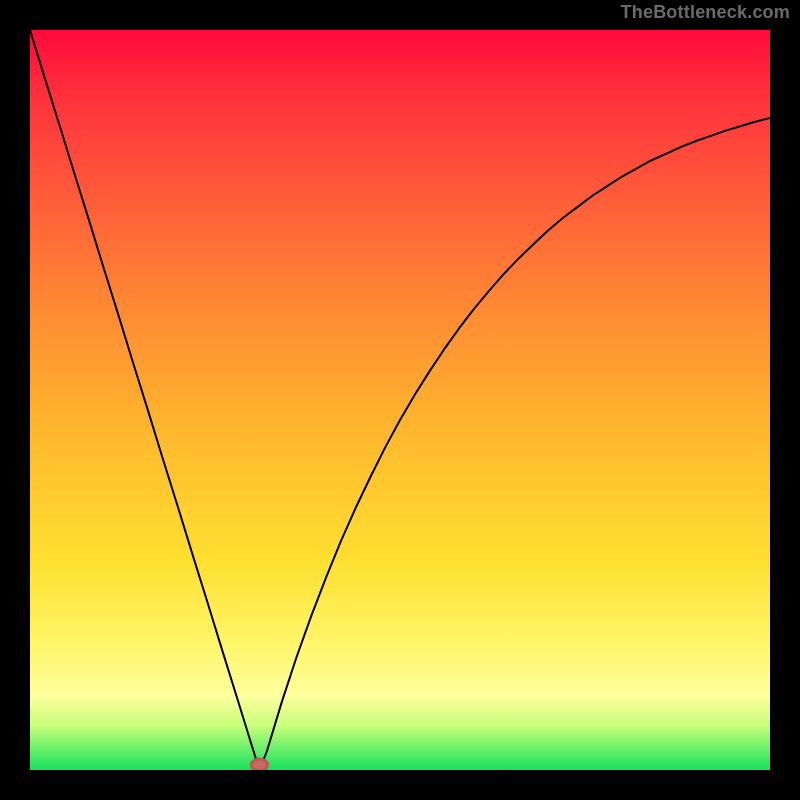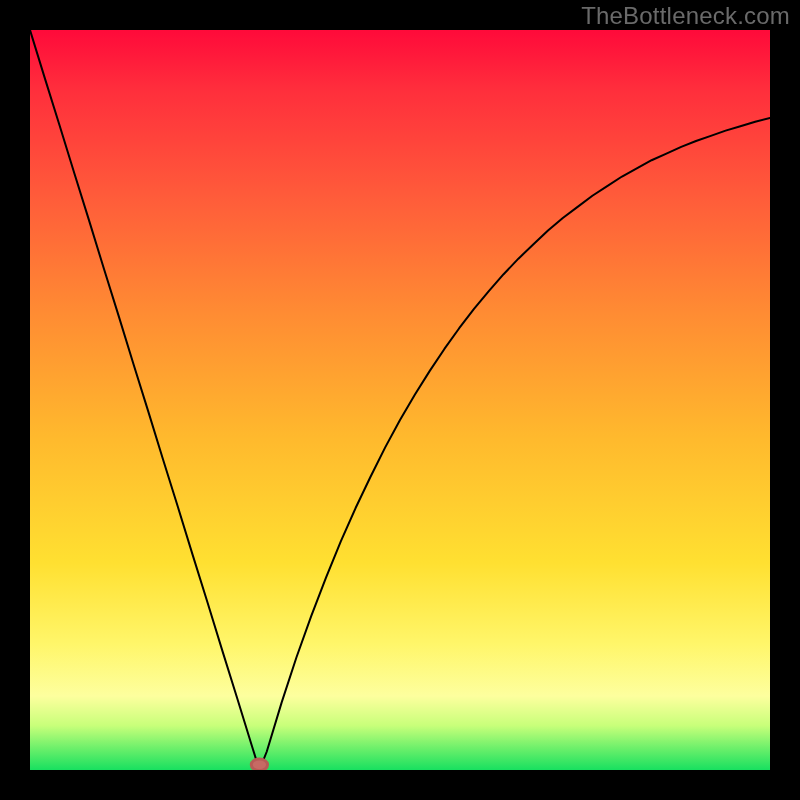--- a/index.html
+++ b/index.html
@@ -15,22 +15,22 @@
     position: relative;
     width: 800px;
     height: 800px;
     background: #000;
   }
   .watermark {
     position: absolute;
     top: 2px;
     right: 10px;
     color: #6a6a6a;
-    font-size: 24px;
-    font-weight: 400;
+    font-size: 18px;
+    font-weight: 700;
     letter-spacing: 0.2px;
     user-select: none;
   }
   .plot {
     position: absolute;
     left: 30px;
     top: 30px;
     width: 740px;
     height: 740px;
     overflow: hidden;

